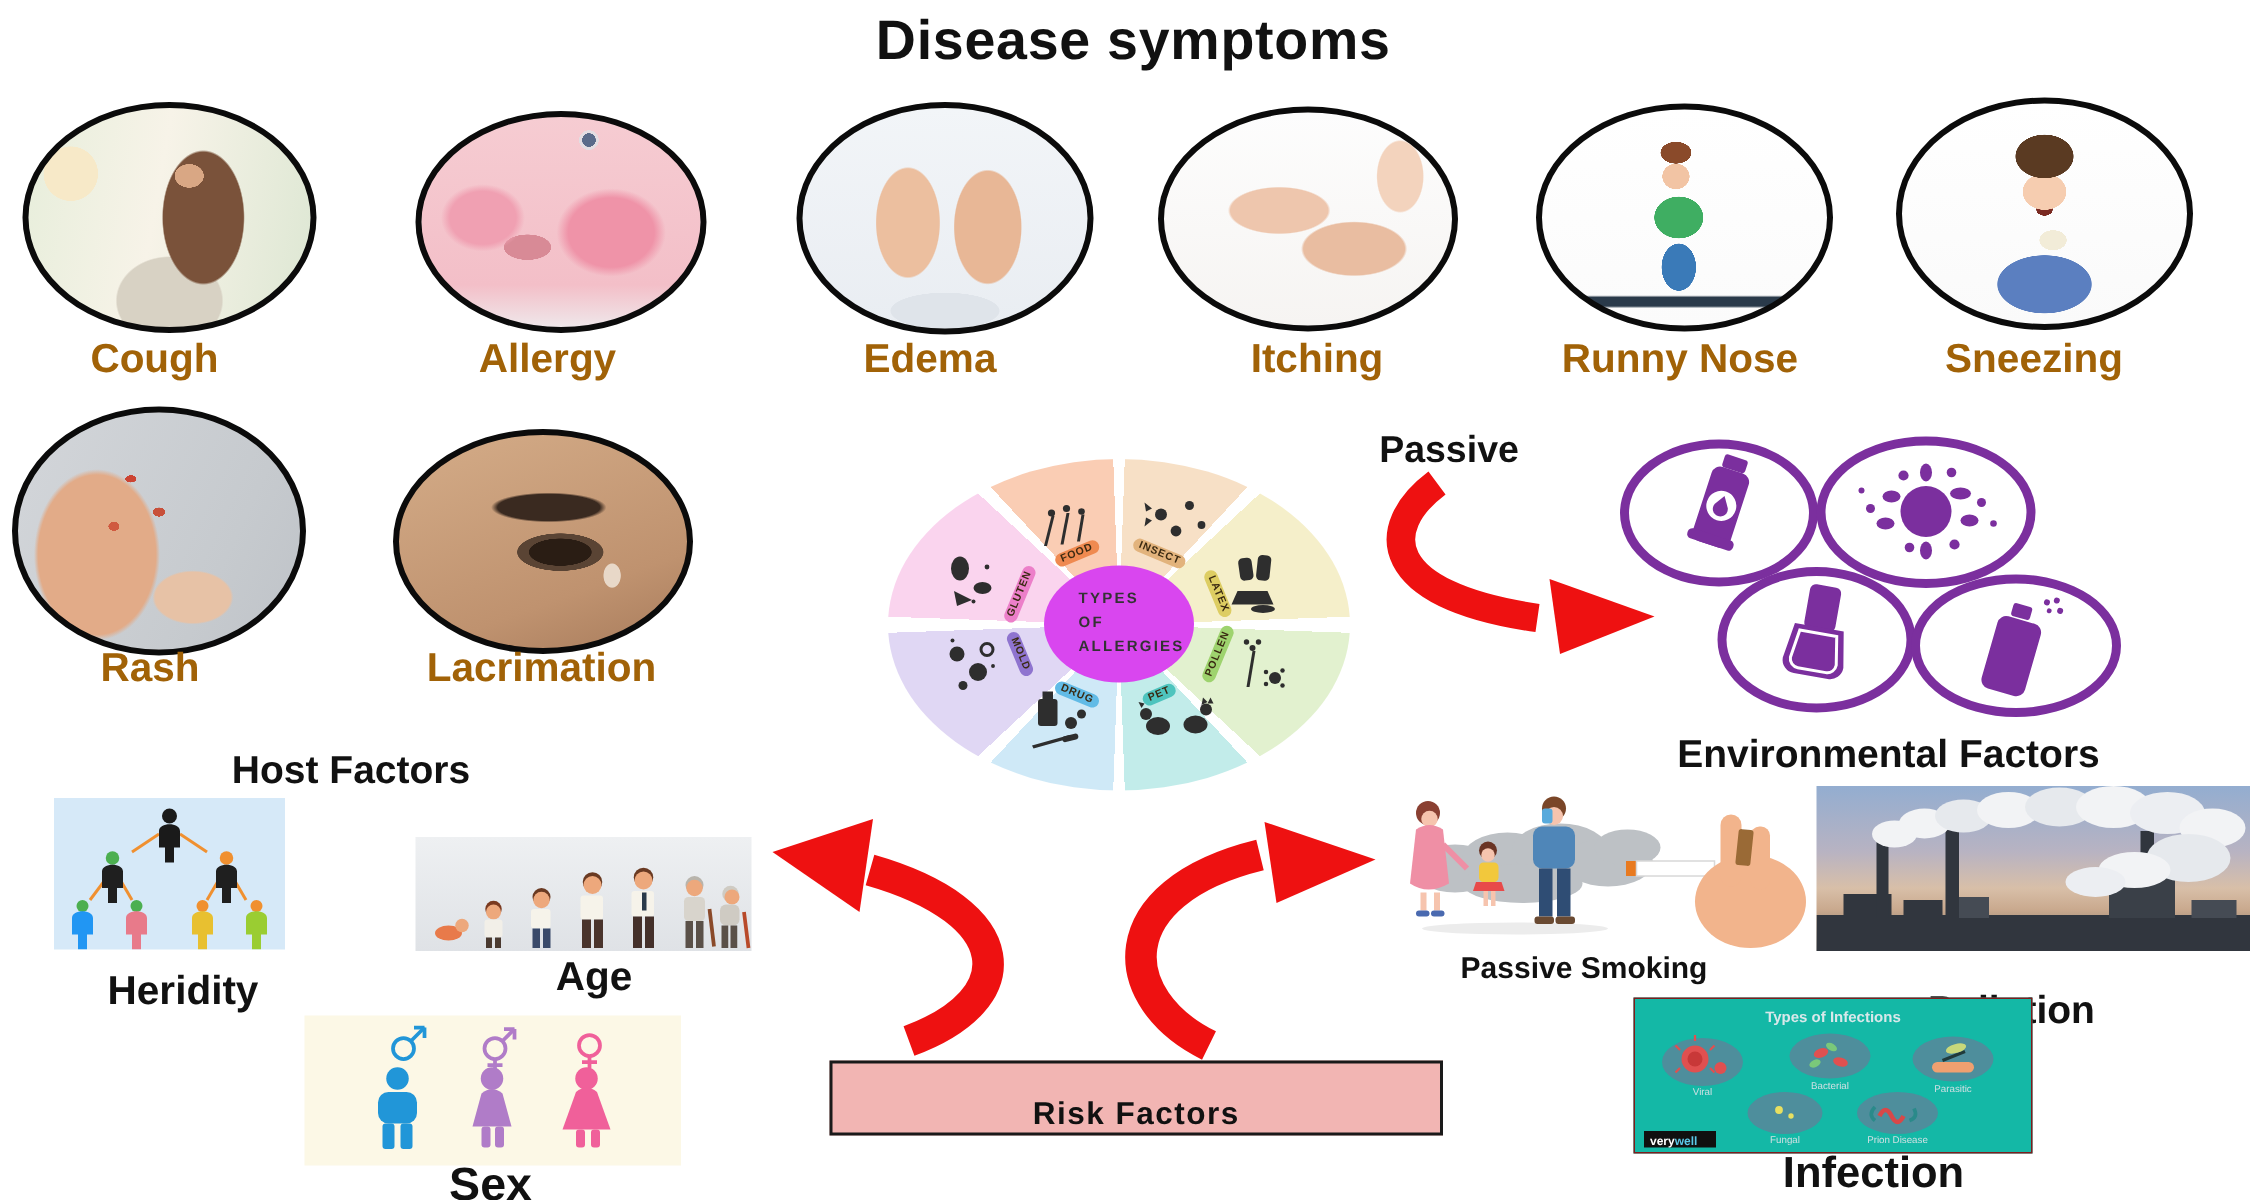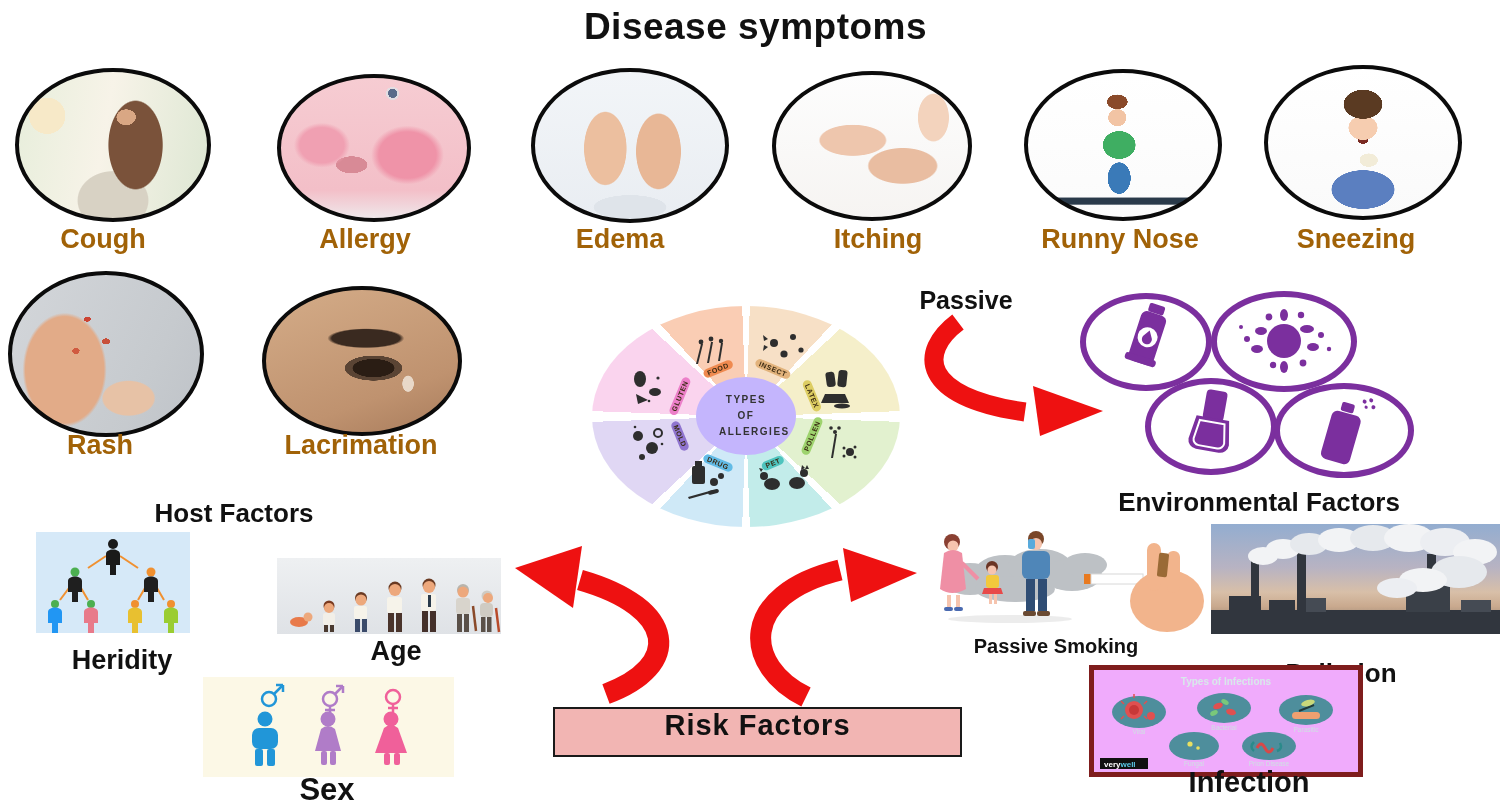--- a/index.html
+++ b/index.html
@@ -75,22 +75,22 @@
   #wheel-disc{position:absolute;inset:0;border-radius:50%;
     background:conic-gradient(
       #fff 0deg 2deg,#f7e0c6 2deg 43deg,#fff 43deg 47deg,
       #f5efca 47deg 88deg,#fff 88deg 92deg,
       #e2f1cf 92deg 133deg,#fff 133deg 137deg,
       #c2ecea 137deg 178deg,#fff 178deg 182deg,
       #cfe9f7 182deg 223deg,#fff 223deg 227deg,
       #e0d7f4 227deg 268deg,#fff 268deg 272deg,
       #fad4ee 272deg 313deg,#fff 313deg 317deg,
       #facdb4 317deg 358deg,#fff 358deg 360deg);}
-  #wheel-center{position:absolute;left:104px;top:71px;width:100px;height:78px;background:#c4b5fd;
-    border-radius:50%;display:flex;align-items:center;justify-content:center;text-align:center;}
+  #wheel-center{position:absolute;left:104px;top:71px;width:100px;height:78px;background:#d946ef;
+    border-radius:50%;display:flex;align-items:center;justify-content:center;text-align:left;}
   #wheel-center span{display:block;width:54px;font-size:10px;font-weight:800;letter-spacing:1.5px;line-height:1.6;color:#333;}
   .wslice{position:absolute;font-size:7px;font-weight:bold;color:#3a2a12;padding:1px 4px;border-radius:7px;letter-spacing:0.6px;}
   .w-food{left:126px;top:63px;background:#ef8a50;transform:translate(-50%,-50%) rotate(-22.5deg);}
   .w-insect{left:181px;top:63px;background:#e2b37c;transform:translate(-50%,-50%) rotate(22.5deg);}
   .w-latex{left:220px;top:90px;background:#ddcd62;transform:translate(-50%,-50%) rotate(67.5deg);}
   .w-pollen{left:220px;top:130px;background:#9ed36e;transform:translate(-50%,-50%) rotate(-67.5deg);}
   .w-pet{left:181px;top:157px;background:#4ec4be;transform:translate(-50%,-50%) rotate(-22.5deg);}
   .w-drug{left:126px;top:157px;background:#62bbe6;transform:translate(-50%,-50%) rotate(22.5deg);}
   .w-mold{left:88px;top:130px;background:#8f74cf;transform:translate(-50%,-50%) rotate(67.5deg);}
   .w-gluten{left:88px;top:90px;background:#ec7fc9;transform:translate(-50%,-50%) rotate(-67.5deg);}
@@ -101,25 +101,25 @@
   #p-nail{left:1145px;top:378px;width:120px;height:85px;}
   #p-spray{left:1274px;top:383px;width:128px;height:83px;}
   .pcirc svg{width:100%;height:100%;display:block;}
   
   #heridity{left:36px;top:532px;width:154px;height:101px;background:#d6e9f8;}
   #age{left:277px;top:558px;width:224px;height:76px;background:linear-gradient(#eef0f2,#dfe2e6);}
   #sex{left:203px;top:677px;width:251px;height:100px;background:#fcf8e6;}
   #passive{left:920px;top:527px;width:286px;height:106px;background:#fff;}
   #pollution{left:1211px;top:524px;width:289px;height:110px;
     background:linear-gradient(180deg,#93add0 0%,#b8b3c2 40%,#d8bfa8 62%,#c9a98e 75%,#6a655f 100%);}
-  #infection{left:1089px;top:665px;width:264px;height:102px;background:#f0abfc;border:5px solid #7f1d1d;}
+  #infection{left:1089px;top:665px;width:264px;height:102px;background:#14b8a6;border:1px solid #7f1d1d;}
   .panel svg{width:100%;height:100%;display:block;}
   
   #risk-box{left:553px;top:707px;width:405px;height:46px;background:#f2b5b3;border:2px solid #1a1a1a;
-    display:flex;align-items:flex-start;justify-content:center;font-size:29px;color:#1a1a1a;letter-spacing:1px;}
+    display:flex;align-items:flex-end;justify-content:center;font-size:21px;color:#1a1a1a;letter-spacing:1px;}
 </style>
 </head>
 <body>
 
 <div id="title" class="abs">Disease symptoms</div>
 
 <div class="abs photo ph-cough"></div>
 <div class="abs photo ph-redness"></div>
 <div class="abs photo ph-edema"></div>
 <div class="abs photo ph-itching"></div>

